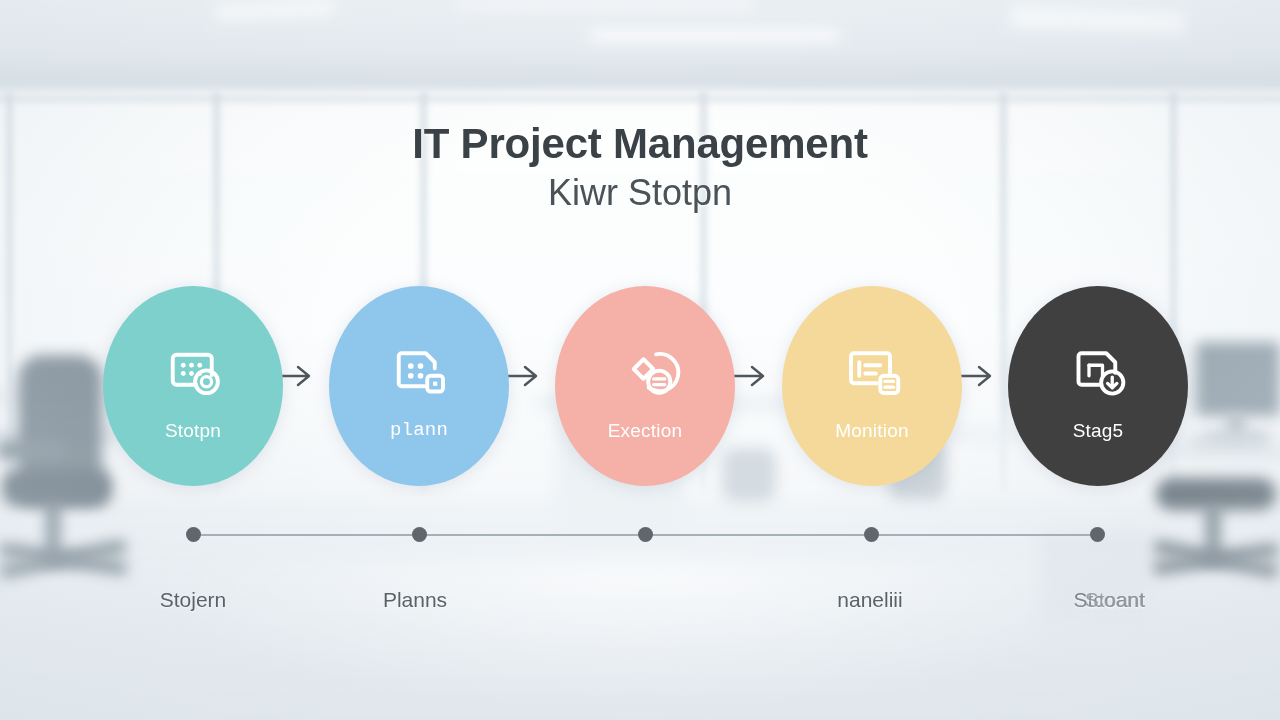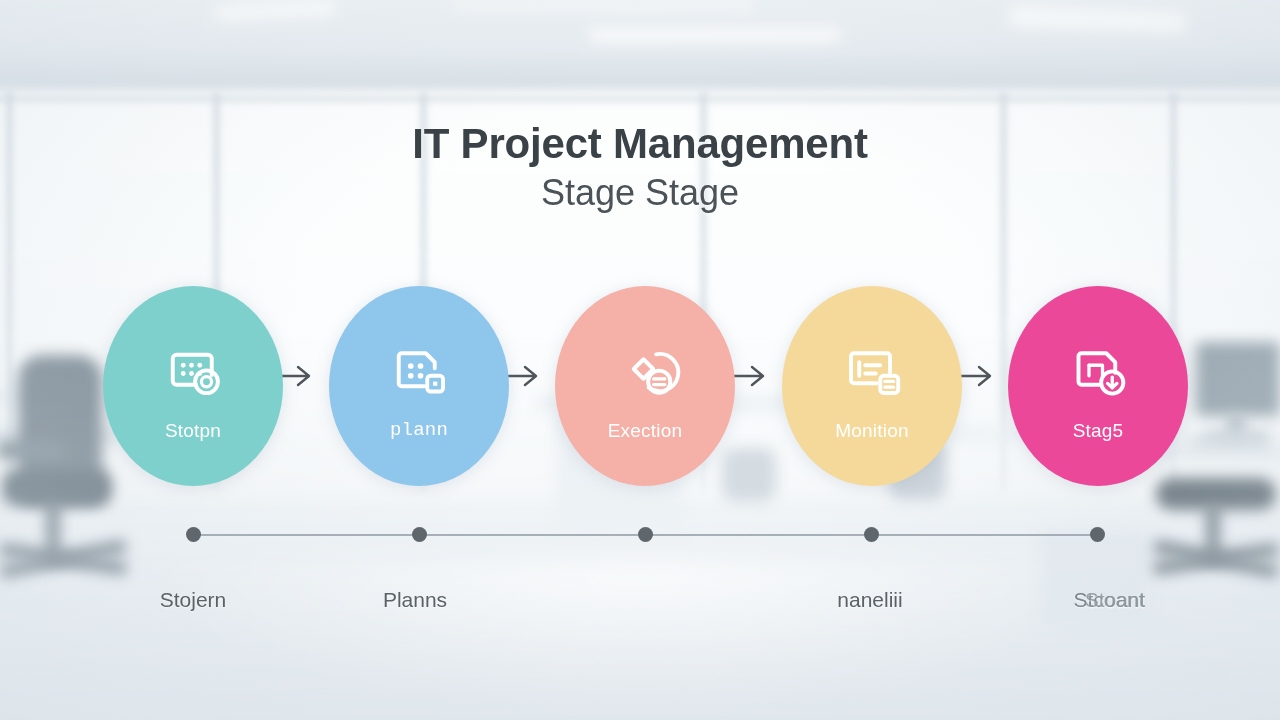--- a/index.html
+++ b/index.html
@@ -296,21 +296,21 @@
     <div class="blob chair-r-base2"></div>
 
     <div class="haze"></div>
     <div class="vignette"></div>
   </div>
 
   <div class="content">
 
     <div class="titles">
       <div class="title-main">IT Project Management</div>
-      <div class="title-sub">Stage Stage</div>
+      <div class="title-sub">Kiwr Stotpn</div>
     </div>
 
     <div class="stage-row">
 
       <div class="arrow" style="left:268px;">
         <svg viewBox="0 0 50 26">
             <path d="M2 13 H40 M30 4 L41 13 L30 22" fill="none" stroke="#4e565c" stroke-width="2.4" stroke-linecap="round" stroke-linejoin="round"></path>
           </svg>
       </div>
       <div class="arrow" style="left:495px;">
@@ -379,21 +379,21 @@
             <path d="M12 13.5h22a2 2 0 0 1 2 2v11M12 13.5a2 2 0 0 0-2 2v16a2 2 0 0 0 2 2h15" fill="none" stroke="#fff" stroke-width="2.6" stroke-linecap="round" stroke-linejoin="round"></path>
             <path d="M15.5 19.5v9" stroke="#fff" stroke-width="2.6" stroke-linecap="round"></path>
             <path d="M19.5 21.5h10M19.5 27h7" stroke="#fff" stroke-width="2.6" stroke-linecap="round"></path>
             <rect x="29.5" y="28.5" width="12" height="11.5" rx="2.4" fill="none" stroke="#fff" stroke-width="2.6"></rect>
             <path d="M32.6 32.3h5.8M32.6 36.1h5.8" stroke="#fff" stroke-width="2.2" stroke-linecap="round"></path>
           </svg>
         </span>
         <span class="node-label">Monition</span>
       </div>
 
-      <div class="node" style="left:1008px; background:#ec4899;">
+      <div class="node" style="left:1008px; background:#404040;">
         <span class="icon">
           <svg viewBox="0 0 48 48">
             <path d="M13 13.5h16.5l6 6v7M13 13.5a2 2 0 0 0-2 2v17a2 2 0 0 0 2 2h13" fill="none" stroke="#fff" stroke-width="2.6" stroke-linecap="round" stroke-linejoin="round"></path>
             <path d="M18 21.5h9v7" fill="none" stroke="#fff" stroke-width="2.2" stroke-linecap="round" stroke-linejoin="round"></path>
             <path d="M18 21.5v7" stroke="#fff" stroke-width="2.2" stroke-linecap="round"></path>
             <circle cx="33.5" cy="33" r="7.4" fill="none" stroke="#fff" stroke-width="2.6"></circle>
             <path d="M33.5 29.4v7.2M30.4 33.6l3.1 3 3.1-3" fill="none" stroke="#fff" stroke-width="2.2" stroke-linecap="round" stroke-linejoin="round"></path>
           </svg>
         </span>
         <span class="node-label">Stag5</span>

